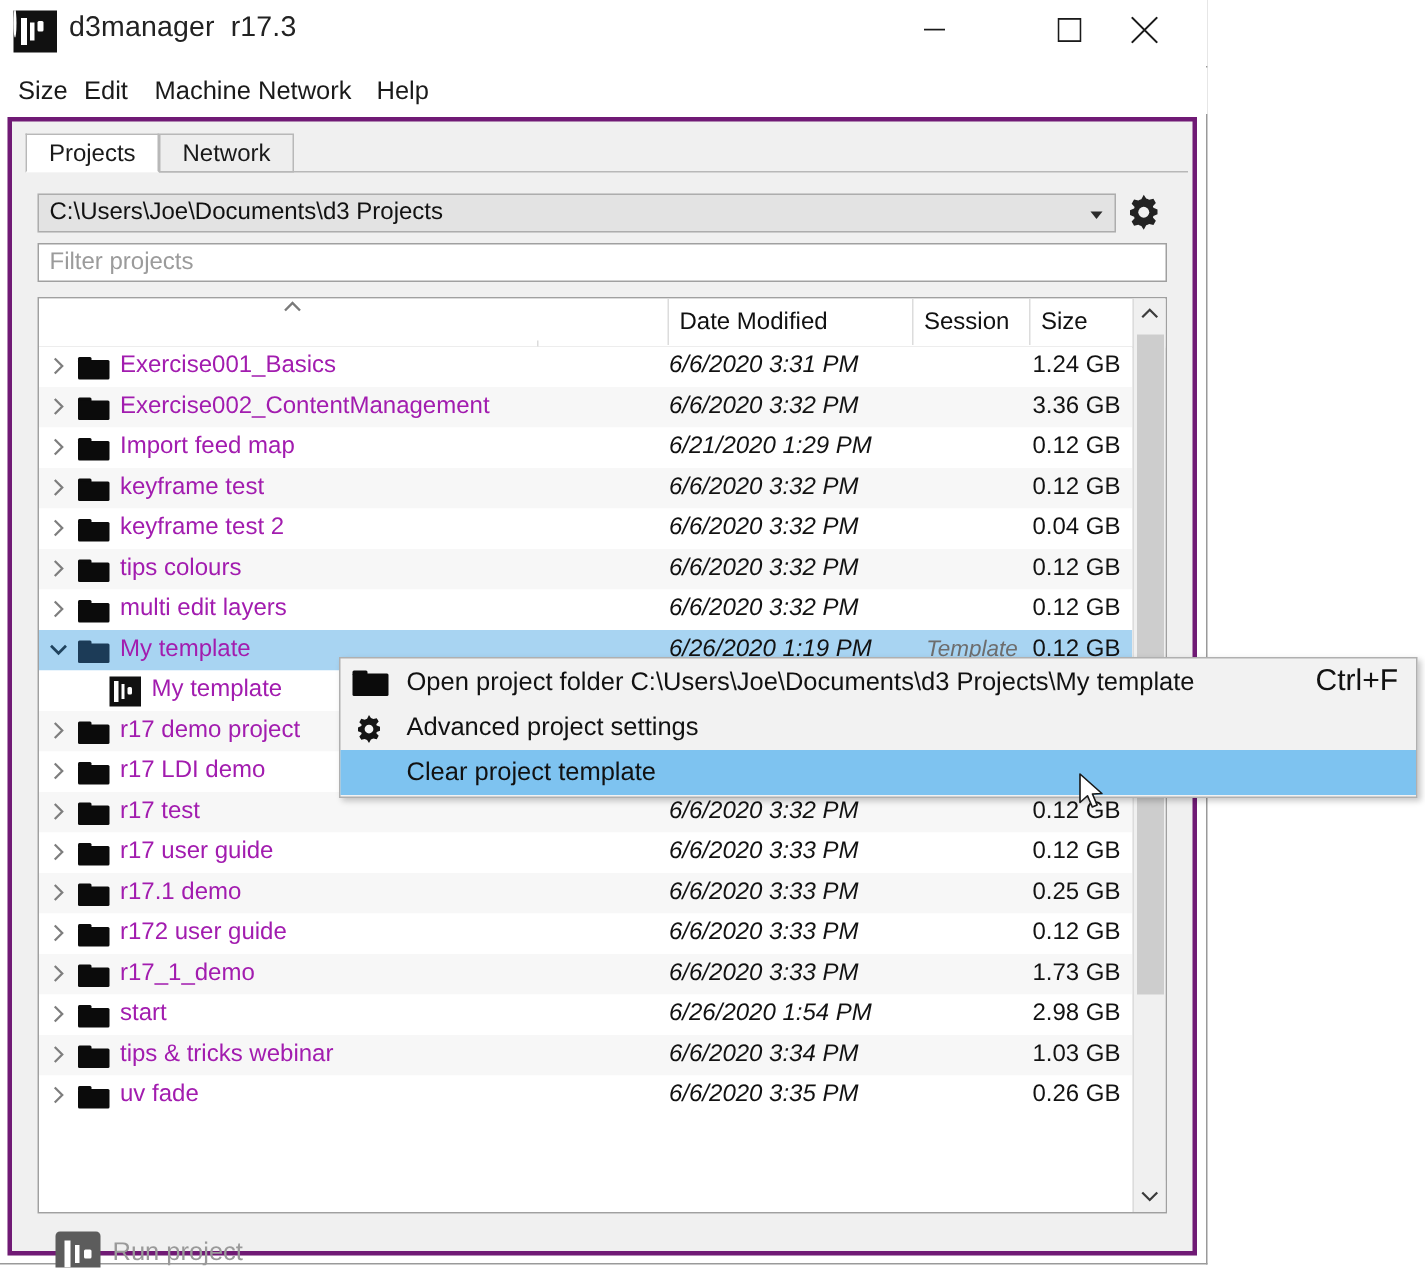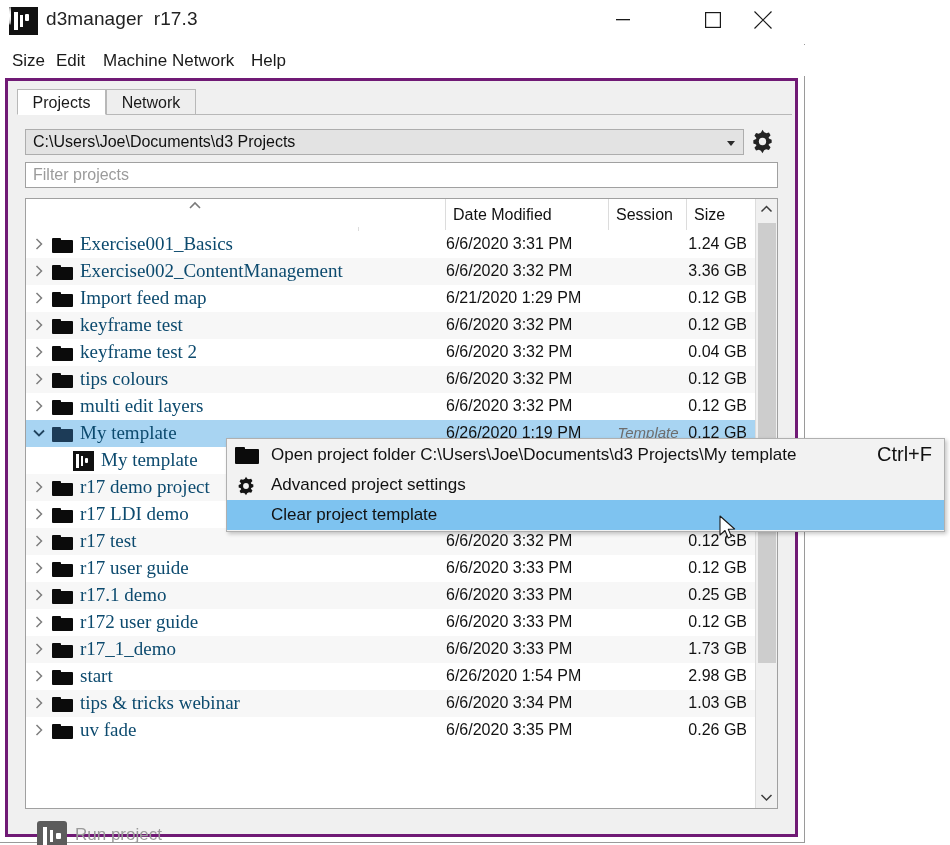--- a/index.html
+++ b/index.html
@@ -191,31 +191,31 @@
   .d3icon {
     position: absolute; left: 47px; top: 4px; width: 21px; height: 20px;
     background: #111111;
   }
   .d3icon .bar { position: absolute; background: #ffffff; }
   .d3icon .b1 { left: 3px; top: 3px;  width: 3px; height: 14px; }
   .d3icon .b2 { left: 8px; top: 5px;  width: 2px; height: 10px; }
   .d3icon .b3 { left: 12px; top: 7px; width: 3px; height: 5px; border-radius: 1px;}
   .cell-name {
     position: absolute; left: 54px; top: 0; height: 27px; line-height: 26px;
-    font-size: 19px; color: #0c4a6e; white-space: nowrap; font-family: Liberation Serif, serif;
+    font-size: 16px; color: #a21caf; white-space: nowrap;
   }
   .cell-name.child { left: 75px; }
   .cell-session {
     position: absolute; left: 583px; top: 0; height: 27px; line-height: 26px;
     width: 78px; font-size: 15px; color: #6d6d6d;
     font-style: italic; text-align: center; white-space: nowrap;
   }
   .cell-date {
     position: absolute; left: 420px; top: 0; height: 27px; line-height: 26px;
-    width: 156px; font-size: 16px; color: #121212; white-space: nowrap;
+    width: 156px; font-size: 16px; color: #121212; white-space: nowrap; font-style: italic;
   }
   .cell-size {
     position: absolute; left: 655px; top: 0; height: 27px; line-height: 26px;
     width: 66px; font-size: 16px; color: #121212; text-align: right;
     white-space: nowrap;
   }
   
   #vscroll {
     position: absolute; right: 0; top: 0; width: 22px; height: 609px;
     background: #f0f0f0; border-left: 1px solid #dcdcdc;

